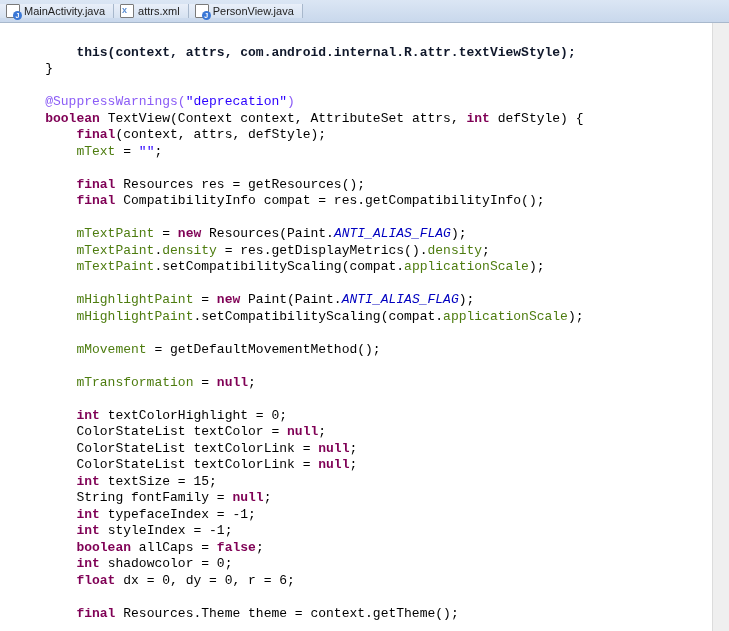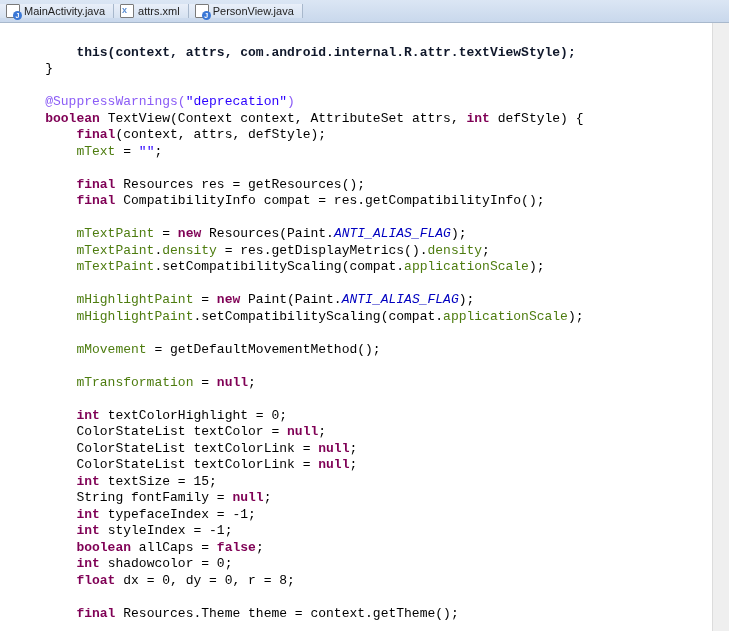--- a/index.html
+++ b/index.html
@@ -171,21 +171,21 @@
 <span class="kw">        int</span><span> textColorHighlight = 0;</span>
 <span>        ColorStateList textColor = </span><span class="kw">null</span><span>;</span>
 <span>        ColorStateList textColorLink = </span><span class="kw">null</span><span>;</span>
 <span>        ColorStateList textColorLink = </span><span class="kw">null</span><span>;</span>
 <span class="kw">        int</span><span> textSize = 15;</span>
 <span>        String fontFamily = </span><span class="kw">null</span><span>;</span>
 <span class="kw">        int</span><span> typefaceIndex = -1;</span>
 <span class="kw">        int</span><span> styleIndex = -1;</span>
 <span class="kw">        boolean</span><span> allCaps = </span><span class="kw">false</span><span>;</span>
 <span class="kw">        int</span><span> shadowcolor = 0;</span>
-<span class="kw">        float</span><span> dx = 0, dy = 0, r = 8;</span>
+<span class="kw">        float</span><span> dx = 0, dy = 0, r = 6;</span>
 
 <span class="kw">        final</span><span> Resources.Theme theme = context.getTheme();</span>
 
 
 
 
 
 </div>
 <div class="scroll-gutter"></div>
 </div>

